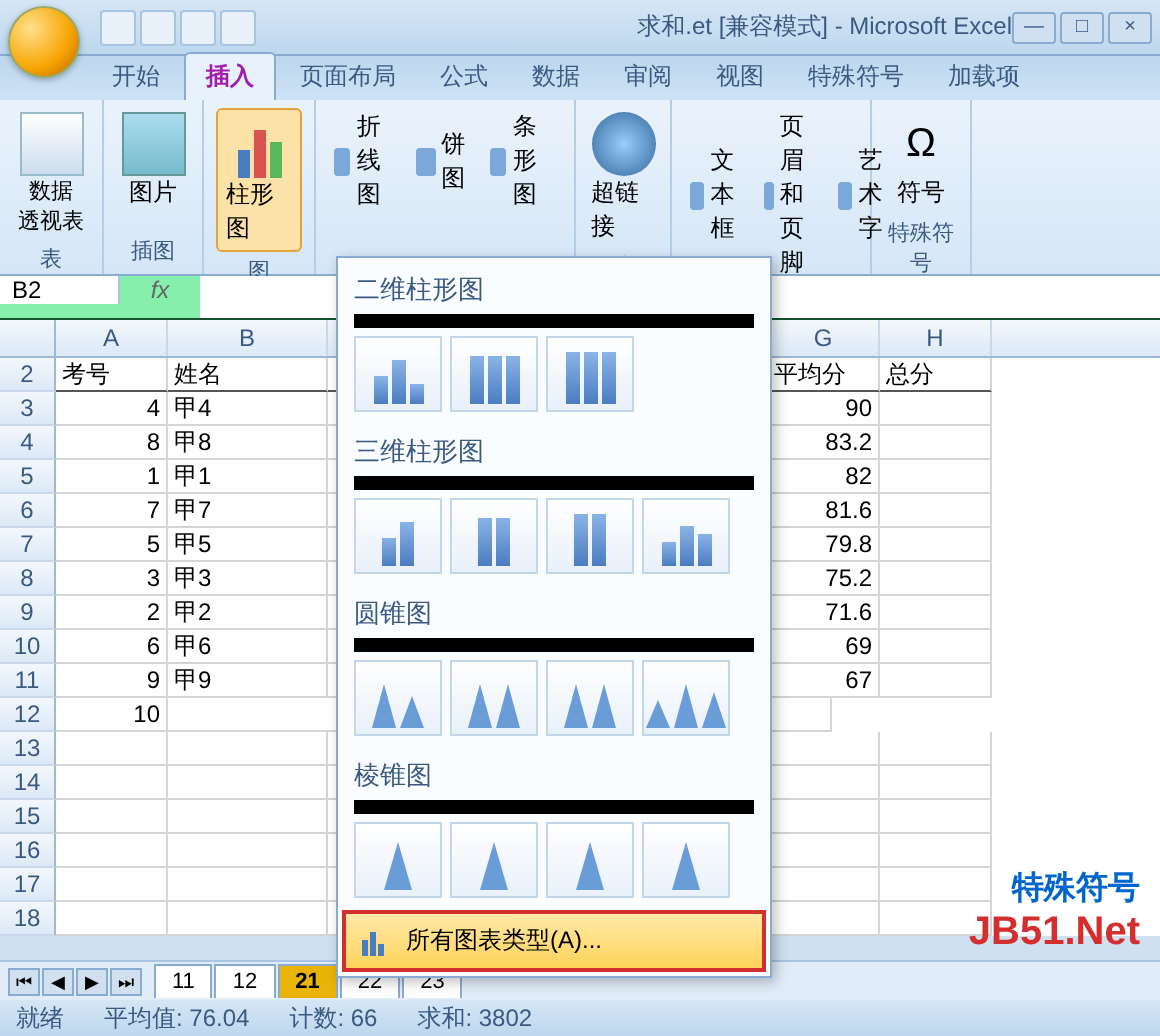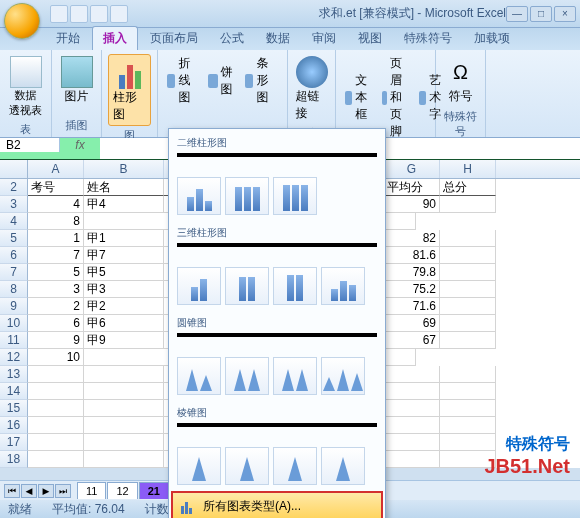--- a/index.html
+++ b/index.html
@@ -32,35 +32,35 @@
 .corner{width:28px;height:18px;border-right:1px solid #9fb8d4}
 .ch{width:56px;height:18px;border-right:1px solid #c9d8ea;text-align:center;color:#3b5a82;line-height:18px}
 .rows{}
 .row{display:flex;height:17px}
 .rh{width:28px;background:linear-gradient(#f3f7fc,#dce9f7);border-right:1px solid #9fb8d4;border-bottom:1px solid #c9d8ea;text-align:center;color:#3b5a82;line-height:17px}
 .cell{width:56px;border-right:1px solid #d4d4d4;border-bottom:1px solid #d4d4d4;padding:0 3px;line-height:17px;overflow:hidden;white-space:nowrap}
 .cell.r{text-align:right}
 .cell.th{background:#fff;border-bottom:1px solid #555}
 .chart-menu{position:absolute;top:128px;left:168px;width:218px;background:#fafdff;border:1px solid #8aabd1;box-shadow:2px 2px 6px rgba(0,0,0,.25);z-index:10}
 .cm-sec{padding:4px 8px}
-.cm-title{color:#3b5a82;font-size:10px;padding:3px 0;border-bottom:4px solid #000000;margin-bottom:20px}
+.cm-title{color:#3b5a82;font-size:13px;padding:3px 0;border-bottom:7px solid #000000;margin-bottom:4px}
 .cm-row{display:flex;gap:4px;flex-wrap:wrap}
 .cm-opt{width:44px;height:38px;border:1px solid #c4d6ea;background:linear-gradient(#fff,#e8f0fa);display:flex;align-items:flex-end;justify-content:center;gap:2px;padding:3px;cursor:pointer}
 .cm-opt .mb{width:7px;background:linear-gradient(#8ab4e8,#4a7cc0)}
 .cm-opt .cone{width:0;height:0;border-left:6px solid transparent;border-right:6px solid transparent;border-bottom:22px solid #6a9cd8}
 .cm-opt .cyl{width:9px;height:22px;background:linear-gradient(90deg,#5a8cc8,#8ab4e8,#5a8cc8);border-radius:4px 4px 2px 2px}
 .cm-opt .pyr{width:0;height:0;border-left:7px solid transparent;border-right:7px solid transparent;border-bottom:24px solid #6a9cd8}
 .cm-footer{border:2px solid #d32f2f;margin:2px;background:linear-gradient(#ffe9a8,#ffd35a);padding:5px 8px;display:flex;align-items:center;gap:6px;cursor:pointer}
 .cm-footer .fico{width:16px;height:14px;display:flex;align-items:flex-end;gap:1px}
 .cm-footer .fico span{width:3px;background:#4a7cc0}
 .sheettabs{position:absolute;bottom:18px;left:0;right:0;height:20px;background:#e0ecf8;display:flex;align-items:center;padding:0 4px;border-top:1px solid #a7c4e2}
 .st-nav{display:flex;gap:1px;margin-right:6px}
 .st-nav span{width:16px;height:14px;background:#d0e0f0;border:1px solid #8aabd1;text-align:center;font-size:9px;line-height:12px}
 .st-tab{padding:2px 8px;background:#fff;border:1px solid #8aabd1;border-bottom:none;font-size:11px;margin-right:1px}
-.st-tab.active{background:#8b5cf6;font-weight:bold}
+.st-tab.active{background:#eab308;font-weight:bold}
 .statusbar{position:absolute;bottom:0;left:0;right:0;height:18px;background:linear-gradient(#d6e6f5,#bdd7ee);display:flex;align-items:center;padding:0 8px;gap:20px;color:#3b5a82;font-size:11px}
 .watermark{position:absolute;right:10px;bottom:40px;text-align:right;z-index:5}
 .watermark .cn{color:#0066cc;font-size:16px;font-weight:bold}
 .watermark .en{color:#d32f2f;font-size:20px;font-weight:bold}
 </style>
 </head>
 <body>
 
 <div class="titlebar">
   <div class="orb"></div>
@@ -196,20 +196,21 @@
         <div class="cell r">4</div>
         <div class="cell" style="width:80px">甲4</div>
         <div class="cell r" style="width:164px">88</div>
         <div class="cell r">82</div>
         <div class="cell r">90</div>
         <div class="cell"></div>
       </div>
       <div class="row">
         <div class="rh">4</div>
         <div class="cell r">8</div>
+        <div class="cell" style="width:80px">甲8</div>
         <div class="cell r" style="width:164px">85</div>
         <div class="cell r">87</div>
         <div class="cell r">83.2</div>
         <div class="cell"></div>
       </div>
       <div class="row">
         <div class="rh">5</div>
         <div class="cell r">1</div>
         <div class="cell" style="width:80px">甲1</div>
         <div class="cell r" style="width:164px">85</div>

